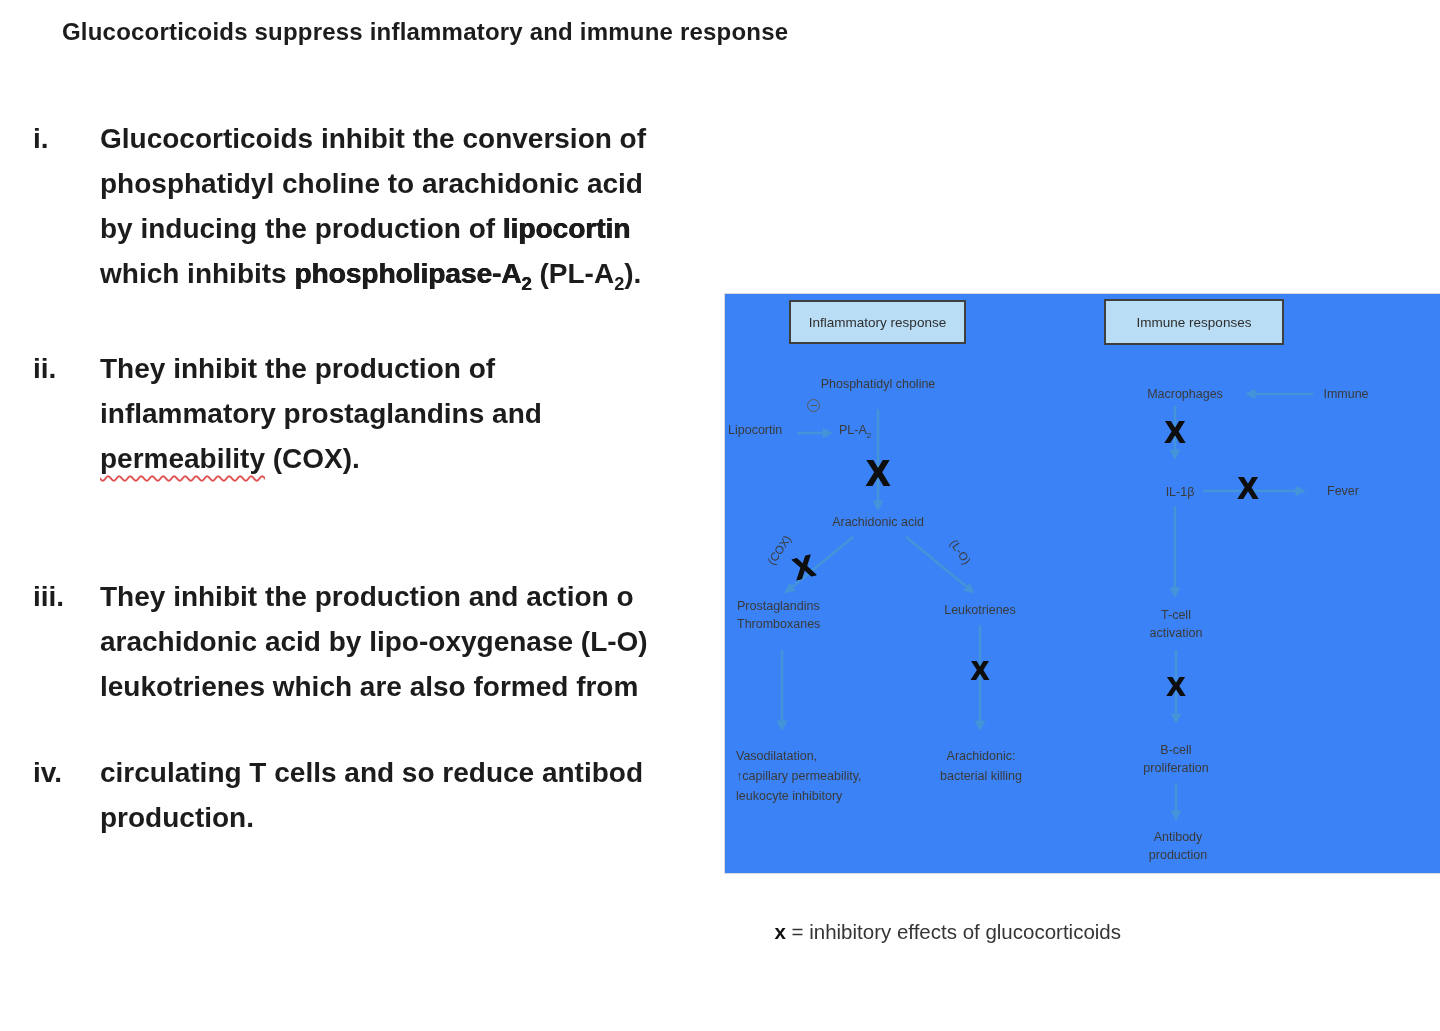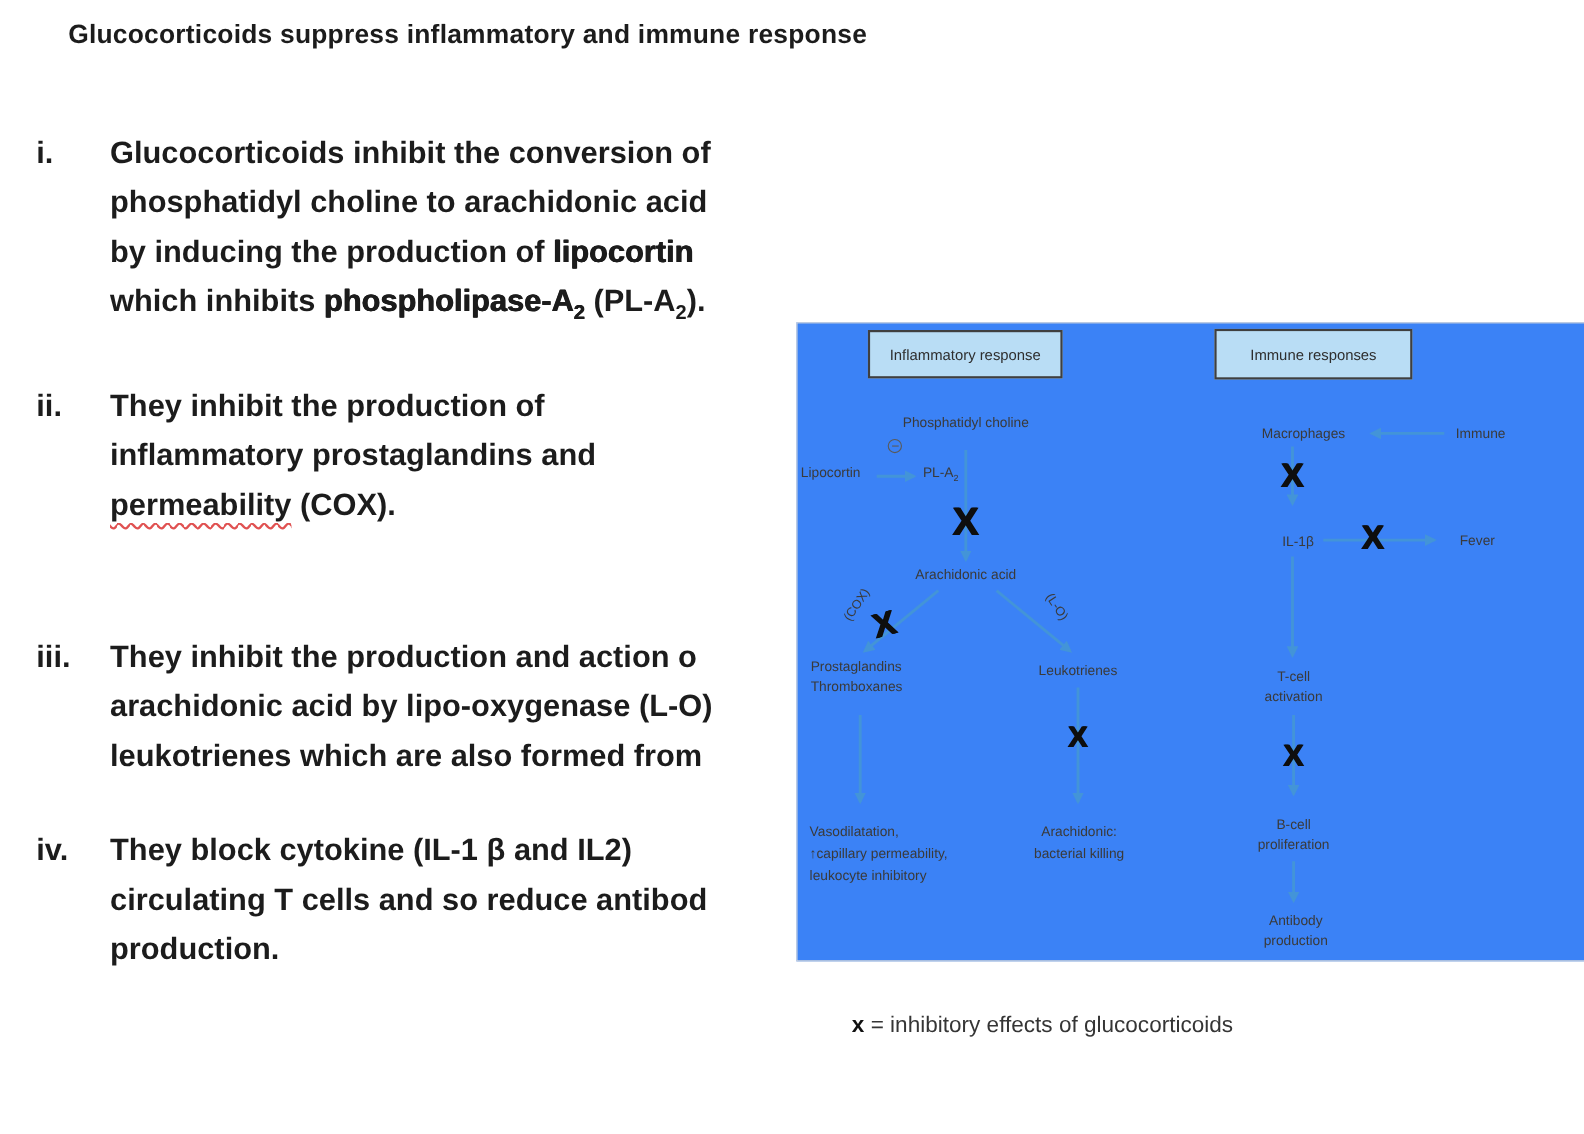--- a/index.html
+++ b/index.html
@@ -82,21 +82,20 @@
   <div class="body">
     <div class="line">They inhibit the production and action o</div>
     <div class="line">arachidonic acid by lipo-oxygenase (L-O)</div>
     <div class="line">leukotrienes which are also formed from</div>
   </div>
 </div>
 
 <div class="item" style="top:750px">
   <span class="num">iv.</span>
   <div class="body">
-    <div class="line">They block cytokine (IL-1 β and IL2)</div>
     <div class="line">circulating T cells and so reduce antibod</div>
     <div class="line">production.</div>
   </div>
 </div>
 
 <div class="panel">
 
   <svg class="dsvg" width="650" height="581" viewBox="0 0 650 581">
     <defs>
       <marker id="ah" viewBox="0 0 10 10" refX="8" refY="5" markerWidth="4.1" markerHeight="4.1" orient="auto-start-reverse">

